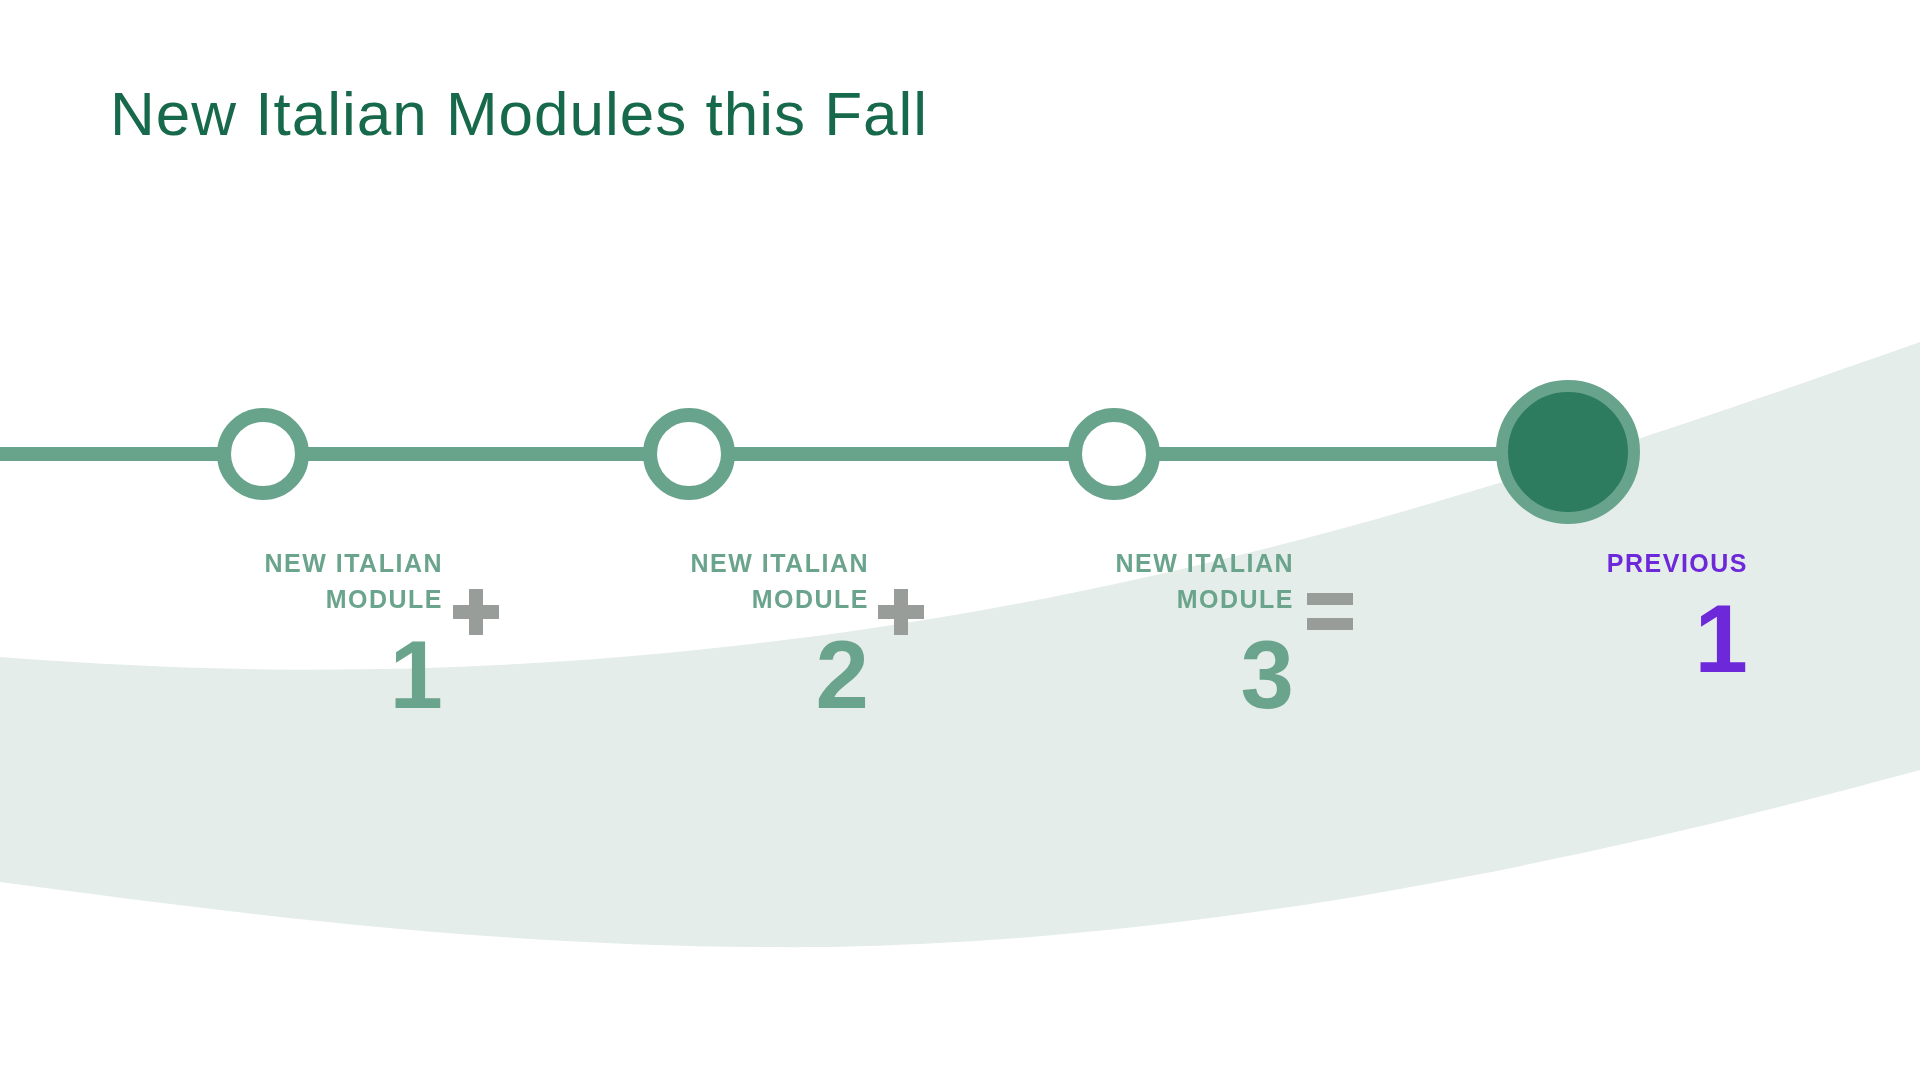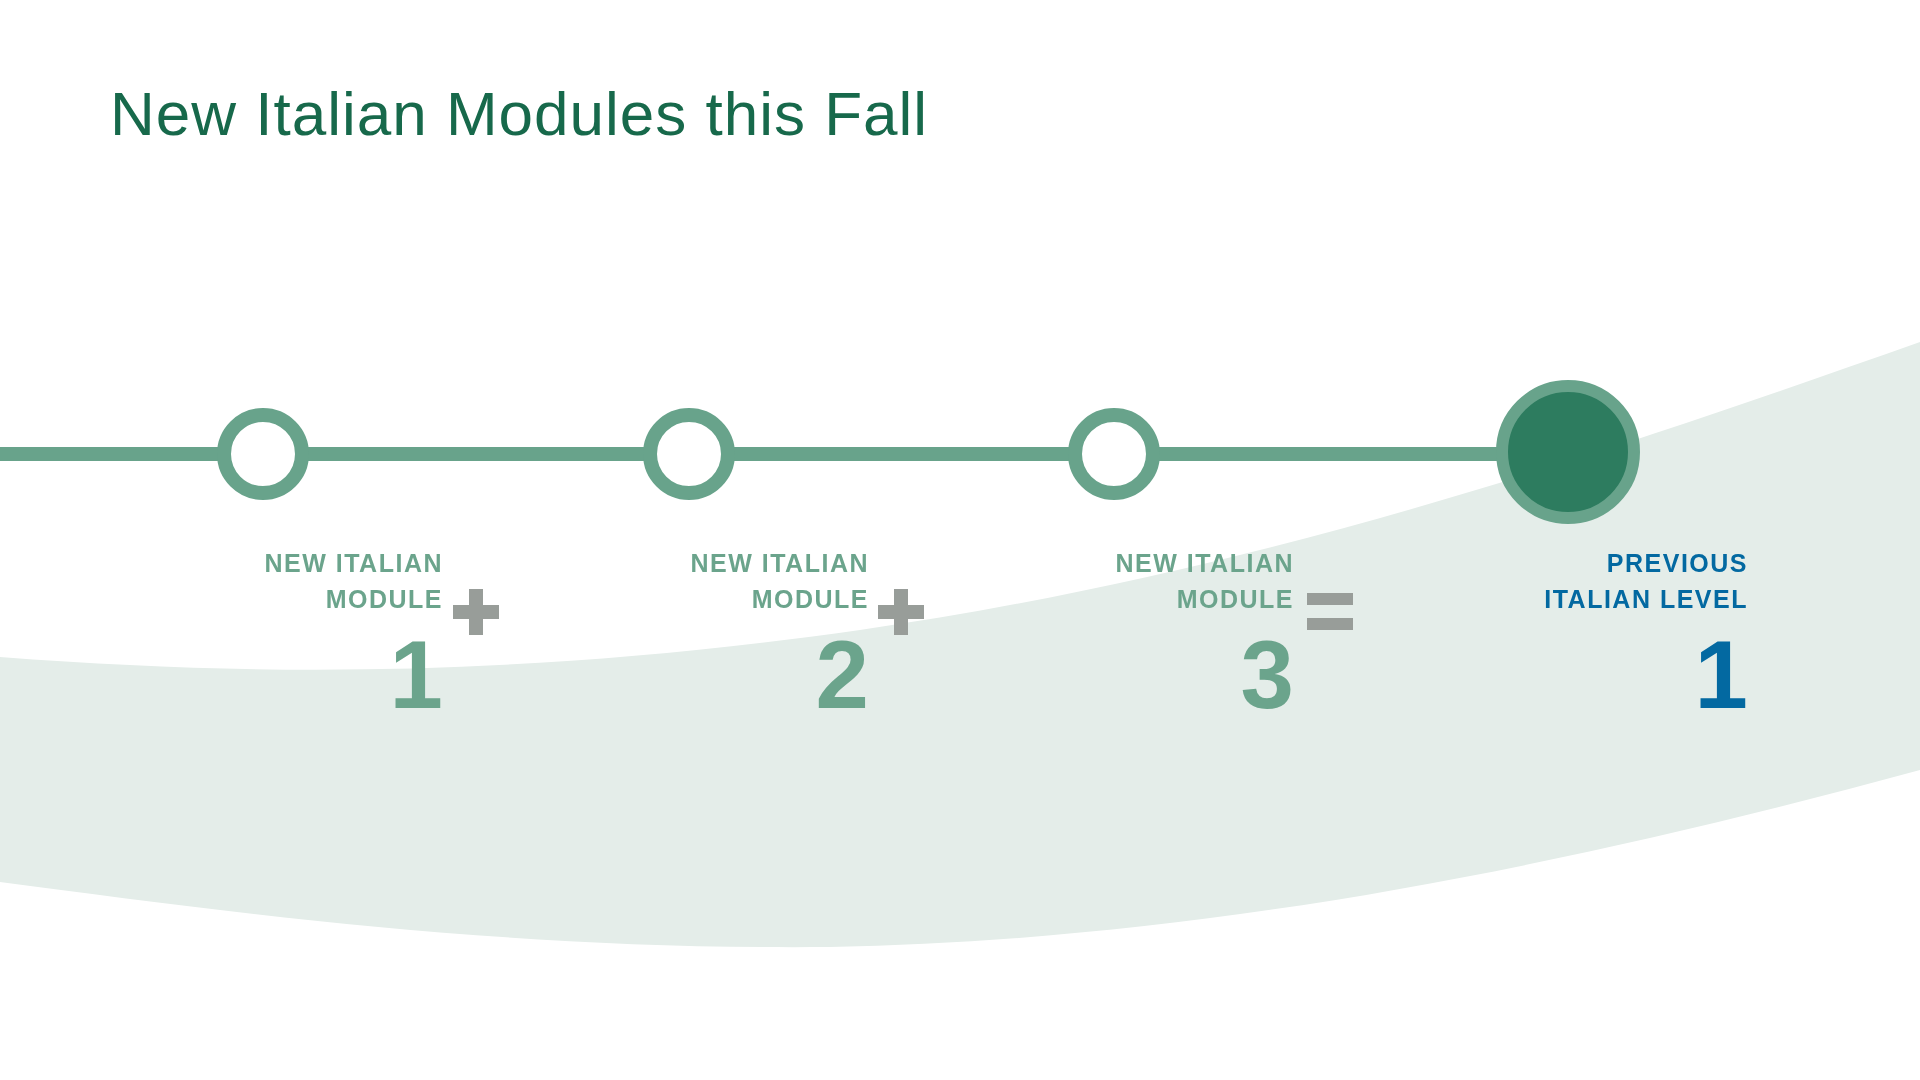--- a/index.html
+++ b/index.html
@@ -92,21 +92,21 @@
   }
   .node-label .big-number {
     margin-top: 10px;
     font-size: 96px;
     font-weight: 700;
     line-height: 1;
     color: #6ba48c;
   }
   .node-label.dark .cap-line,
   .node-label.dark .big-number {
-    color: #0369a1;
+    color: #6d28d9;
   }
   
   .op-plus {
     position: absolute;
     top: 589px;
     width: 46px;
     height: 46px;
     z-index: 2;
   }
   .op-plus.p1 { left: 453px; }
@@ -199,17 +199,16 @@
   </div>
 
   <div class="op-equals">
     <span class="sr-text">=</span>
     <div class="bar-t"></div>
     <div class="bar-b"></div>
   </div>
 
   <div class="node-label l4 dark">
     <div class="cap-line">PREVIOUS</div>
-    <div class="cap-line">ITALIAN LEVEL</div>
     <div class="big-number">1</div>
   </div>
 
 </div>
 
 </body></html>

